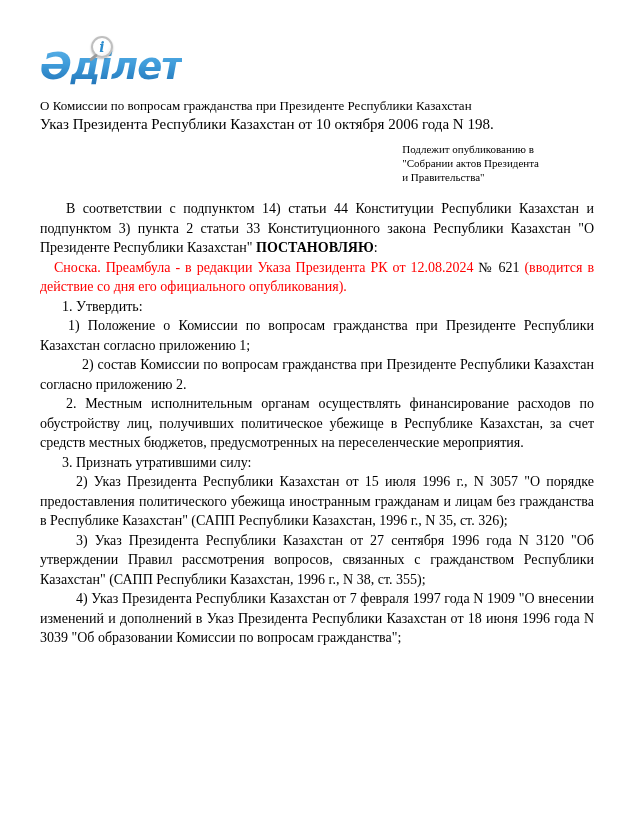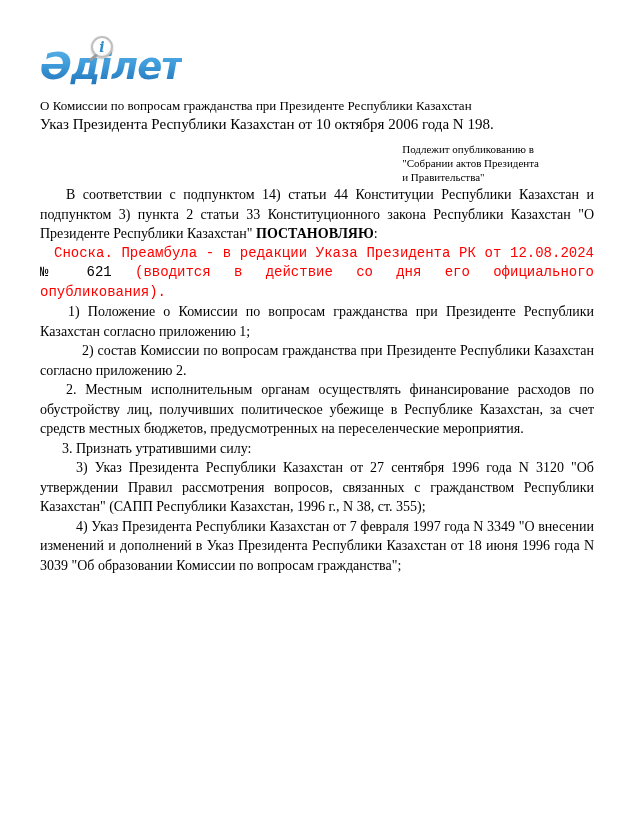--- a/index.html
+++ b/index.html
@@ -84,33 +84,33 @@
   .doc-line {
     font-size:15px;
     line-height:19px;
   }
   .pub-note {
     width:fit-content;
     margin:8px 55px 0 auto;
     font-size:11px;
     line-height:14px;
   }
-  .body-text { margin-top:1px; }
+  .body-text { margin-top:15px; }
   .para {
     font-size:14px;
     line-height:19.5px;
     text-align:justify;
   }
   .ind-14 { text-indent:14px; }
   .ind-22 { text-indent:22px; }
   .ind-26 { text-indent:26px; }
   .ind-28 { text-indent:28px; }
   .ind-36 { text-indent:36px; }
   .ind-42 { text-indent:42px; }
-  .red { color:#ff0000;font-family:Liberation Mono, monospace; }
+  .red { color:#ff0000; }
   .black { color:#000000; }
   .bold { font-weight:bold; }
 </style>
 </head>
 <body>
 
 <div class="page">
   <div class="content">
 
     <div class="logo">
@@ -129,22 +129,24 @@
       <div>"Собрании актов Президента</div>
       <div>и Правительства"</div>
     </div>
 
     <div class="body-text">
 
       <p class="para ind-26"><span>В соответствии с подпунктом 14) статьи 44 Конституции Республики Казахстан и подпунктом 3) пункта 2 статьи 33 Конституционного закона Республики Казахстан "О Президенте Республики Казахстан" </span><span class="bold">ПОСТАНОВЛЯЮ</span><span>:</span></p>
 
       <p class="para ind-14 red"><span>Сноска. Преамбула - в редакции Указа Президента РК от 12.08.2024 </span><span class="black">№ 621</span><span> (вводится в действие со дня его официального опубликования).</span></p>
 
+      <p class="para ind-22">1. Утвердить:</p>
       <p class="para ind-28">1) Положение о Комиссии по вопросам гражданства при Президенте Республики Казахстан согласно приложению 1;</p>
       <p class="para ind-42">2) состав Комиссии по вопросам гражданства при Президенте Республики Казахстан согласно приложению 2.</p>
       <p class="para ind-26">2. Местным исполнительным органам осуществлять финансирование расходов по обустройству лиц, получивших политическое убежище в Республике Казахстан, за счет средств местных бюджетов, предусмотренных на переселенческие мероприятия.</p>
       <p class="para ind-22">3. Признать утратившими силу:</p>
+      <p class="para ind-36">2) Указ Президента Республики Казахстан от 15 июля 1996 г., N 3057 "О порядке предоставления политического убежища иностранным гражданам и лицам без гражданства в Республике Казахстан" (САПП Республики Казахстан, 1996 г., N 35, ст. 326);</p>
       <p class="para ind-36">3) Указ Президента Республики Казахстан от 27 сентября 1996 года N 3120 "Об утверждении Правил рассмотрения вопросов, связанных с гражданством Республики Казахстан" (САПП Республики Казахстан, 1996 г., N 38, ст. 355);</p>
-      <p class="para ind-36">4) Указ Президента Республики Казахстан от 7 февраля 1997 года N 3349 "О внесении изменений и дополнений в Указ Президента Республики Казахстан от 18 июня 1996 года N 3039 "Об образовании Комиссии по вопросам гражданства";</p>
+      <p class="para ind-36">4) Указ Президента Республики Казахстан от 7 февраля 1997 года N 1909 "О внесении изменений и дополнений в Указ Президента Республики Казахстан от 18 июня 1996 года N 3039 "Об образовании Комиссии по вопросам гражданства";</p>
 
     </div>
   </div>
 </div>
 
 </body></html>

